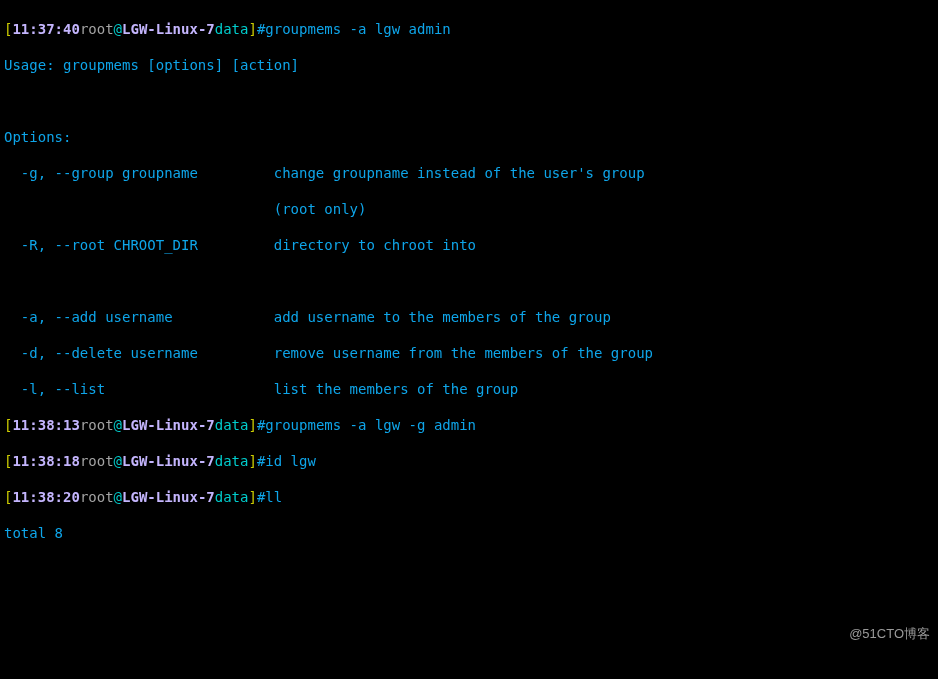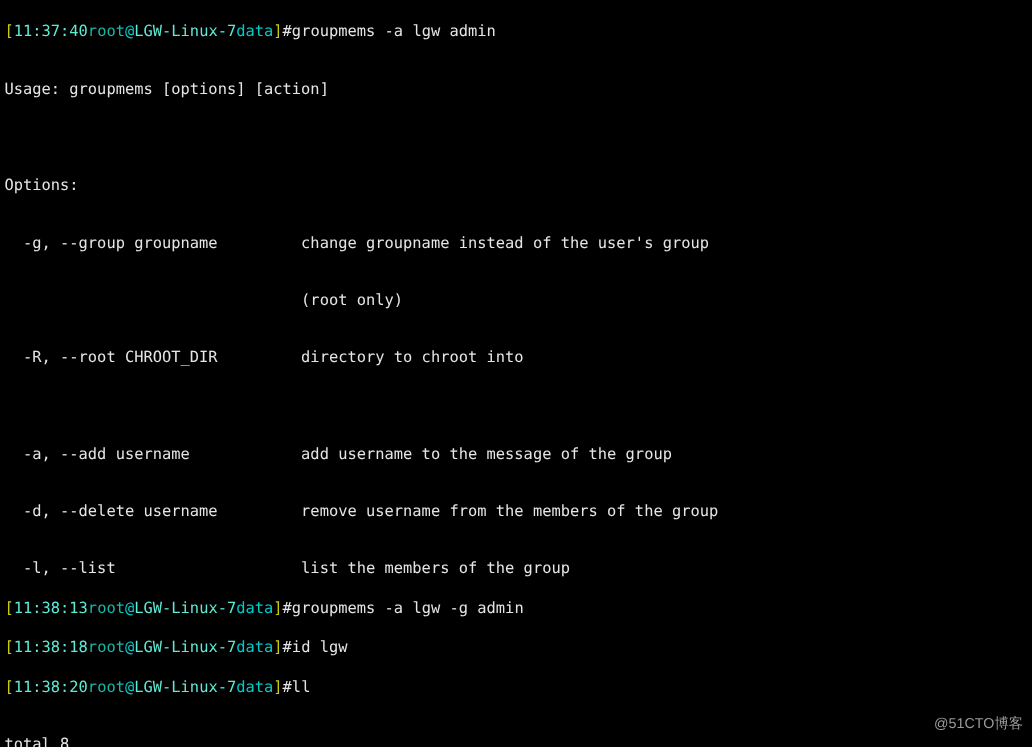--- a/index.html
+++ b/index.html
@@ -13,48 +13,48 @@
     width: 938px;
     height: 679px;
     overflow: hidden;
     position: relative;
   }
   .terminal {
     padding: 2px 4px;
     white-space: pre;
   }
   .line { display: block; }
-  .green { color: #5eead4; }
-  .red { color: #14b8a6; }
+  .green { color: #c4b5fd; font-weight: bold; }
+  .red { color: #a3a3a3; }
   .teal { color: #00cccc; }
   .yellow { color: #cccc00; }
-  .white { color: #e5e5e5; margin-top: 16px; }
+  .white { color: #0ea5e9; }
   .watermark {
     position: absolute;
     right: 8px;
-    bottom: 12px;
+    bottom: 36px;
     color: #9a9a9a;
     font-size: 13px;
     font-family: sans-serif;
     text-align: right;
   }
 </style>
 </head>
 <body>
 
 <div class="terminal">
 <span class="line"><span class="yellow">[</span><span class="green">11:37:40</span><span class="red">root</span><span class="teal">@</span><span class="green">LGW-Linux-7</span><span class="teal">data</span><span class="yellow">]</span><span class="white">#groupmems -a lgw admin</span></span>
 <span class="line white">Usage: groupmems [options] [action]</span>
 <span class="line">&nbsp;</span>
 <span class="line white">Options:</span>
 <span class="line white">  -g, --group groupname         change groupname instead of the user's group</span>
 <span class="line white">                                (root only)</span>
 <span class="line white">  -R, --root CHROOT_DIR         directory to chroot into</span>
 <span class="line">&nbsp;</span>
-<span class="line white">  -a, --add username            add username to the message of the group</span>
+<span class="line white">  -a, --add username            add username to the members of the group</span>
 <span class="line white">  -d, --delete username         remove username from the members of the group</span>
 <span class="line white">  -l, --list                    list the members of the group</span>
 <span class="line"><span class="yellow">[</span><span class="green">11:38:13</span><span class="red">root</span><span class="teal">@</span><span class="green">LGW-Linux-7</span><span class="teal">data</span><span class="yellow">]</span><span class="white">#groupmems -a lgw -g admin</span></span>
 <span class="line"><span class="yellow">[</span><span class="green">11:38:18</span><span class="red">root</span><span class="teal">@</span><span class="green">LGW-Linux-7</span><span class="teal">data</span><span class="yellow">]</span><span class="white">#id lgw</span></span>
 <span class="line"><span class="yellow">[</span><span class="green">11:38:20</span><span class="red">root</span><span class="teal">@</span><span class="green">LGW-Linux-7</span><span class="teal">data</span><span class="yellow">]</span><span class="white">#ll</span></span>
 <span class="line white">total 8</span>
 
 
 
 

